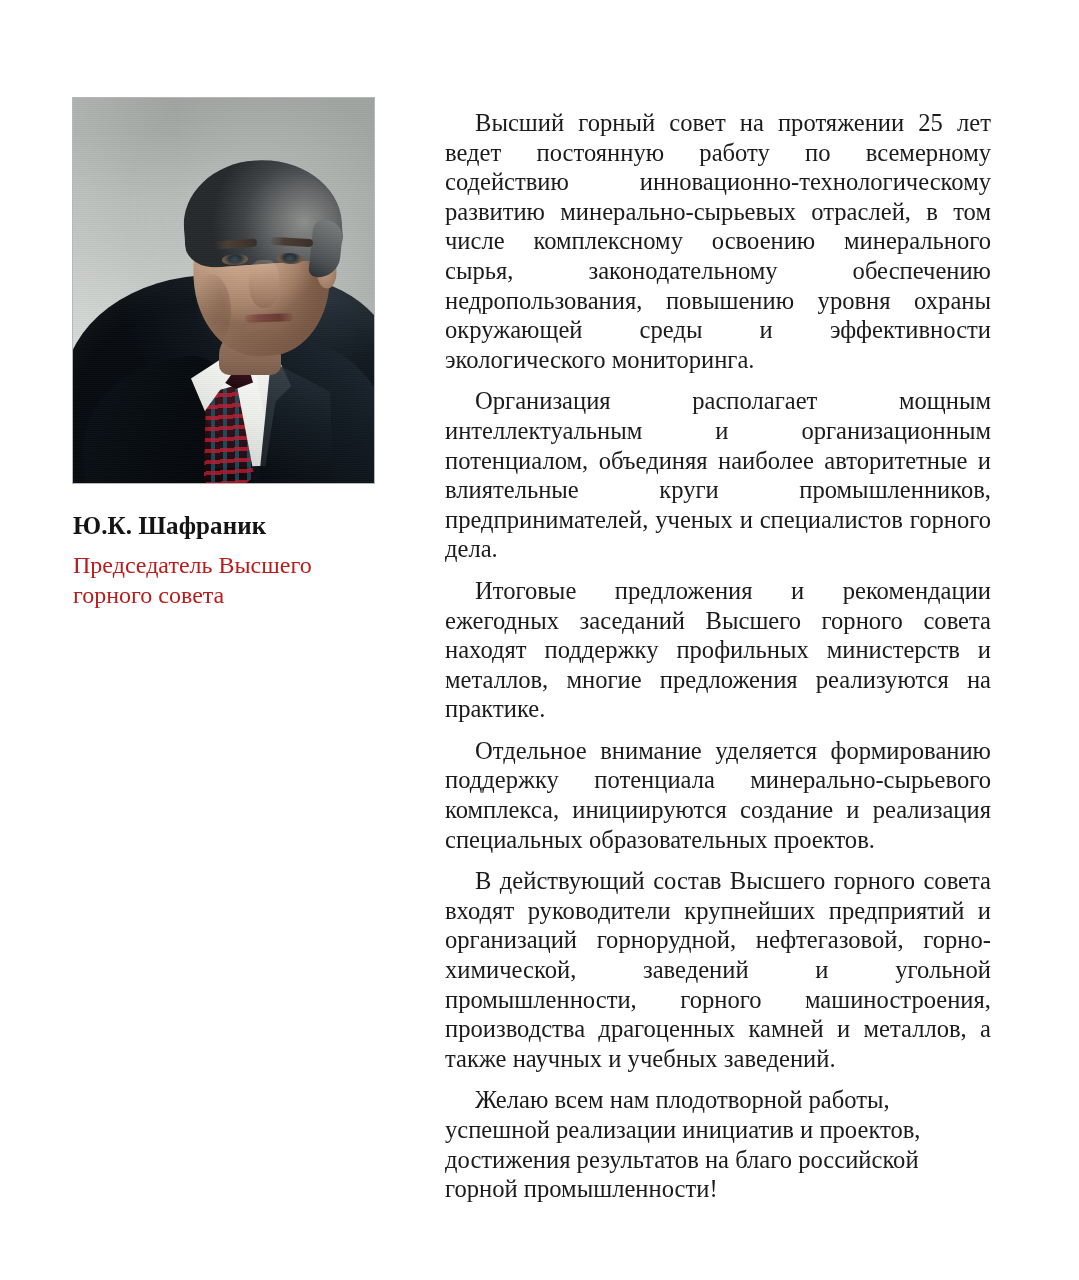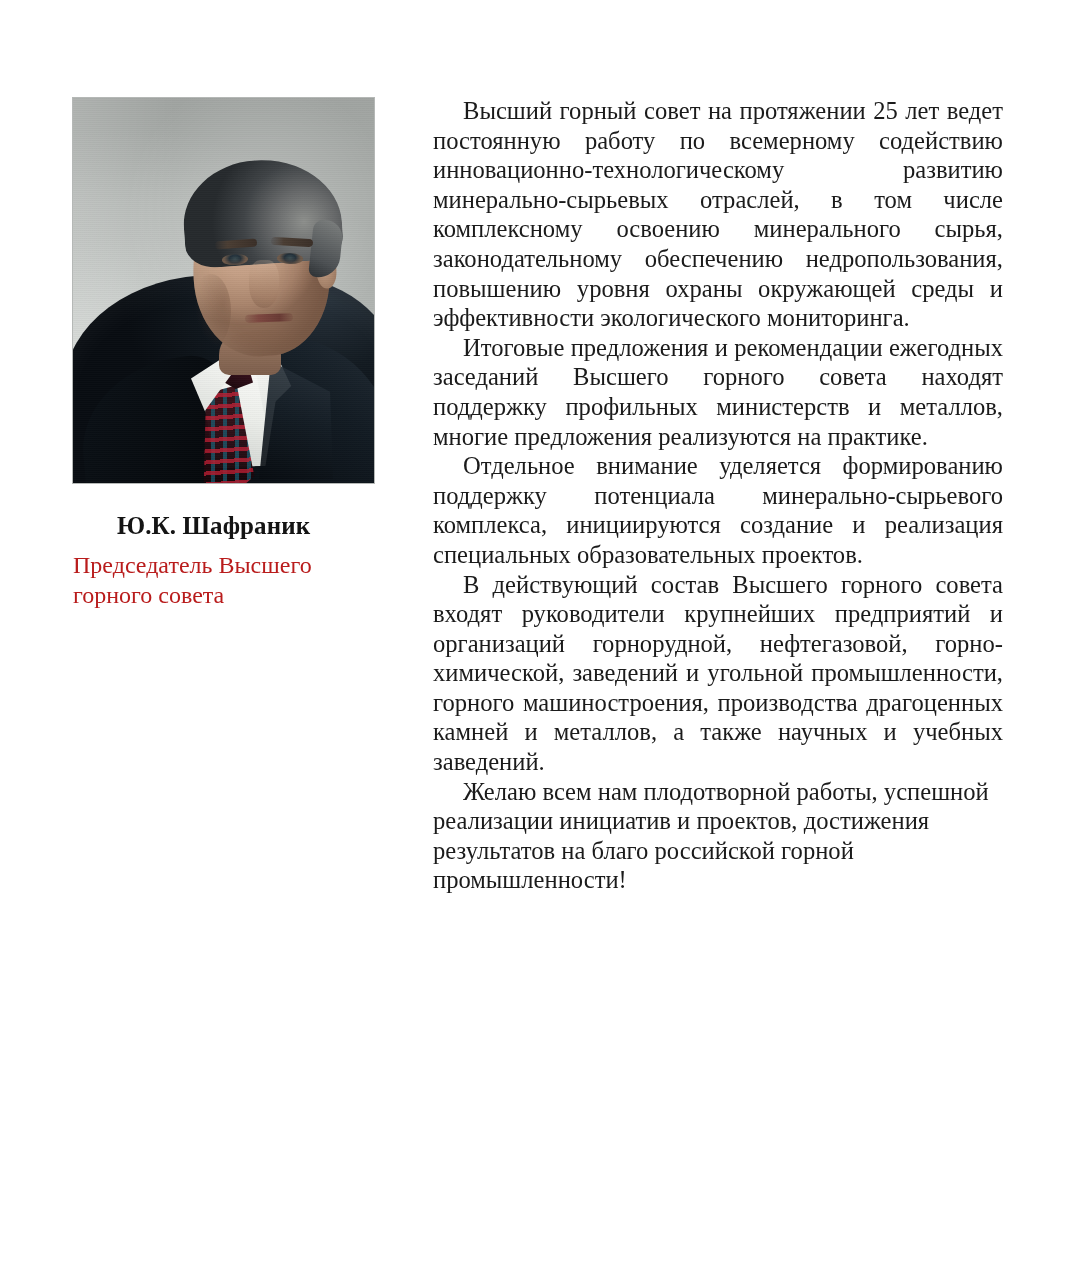--- a/index.html
+++ b/index.html
@@ -276,21 +276,20 @@
     margin-top: 28px;
     width: 300px;
   }
   .caption-name {
     font-family: "Liberation Serif", "DejaVu Serif", serif;
     font-weight: bold;
     font-size: 25px;
     line-height: 1.2;
     color: #141414;
     letter-spacing: 0.1px;
-    margin-left: 44px;
   }
   .caption-role {
     margin-top: 9px;
     font-size: 24px;
     line-height: 1.26;
     color: #b91c1c;
   }
 
   
   .right-col {
@@ -303,21 +302,21 @@
     font-weight: bold;
     font-size: 28px;
     line-height: 1.2;
     text-align: center;
     color: #121212;
     letter-spacing: 0.2px;
     margin: 0 0 46px 0;
   }
   .article-body { }
   .article-body p {
-    margin: 0;
+    margin: 12px;
     font-size: 24.6px;
     line-height: 29.6px;
     text-align: justify;
     text-indent: 30px;
     color: #1b1b1b;
     hyphens: manual;
     -webkit-hyphens: manual;
   }
   .article-body p:last-child { text-align: left; }
 </style>
@@ -366,20 +365,21 @@
       <div class="caption-role">Председатель Высшего горного совета</div>
     </div>
 
   </div>
 
   <div class="right-col">
 
 
     <div class="article-body">
       <p>Высший горный совет на протяжении 25 лет ведет постоянную работу по всемерному содействию инновационно-технологическому развитию минерально-сырьевых отраслей, в том числе комплексному освоению минерального сырья, законодательному обеспечению недропользования, повышению уровня охраны окружающей среды и эффективности экологического мониторинга.</p>
+      <p>Организация располагает мощным интеллектуальным и организационным потенциалом, объединяя наиболее авторитетные и влиятельные круги промышленников, предпринимателей, ученых и специалистов горного дела.</p>
       <p>Итоговые предложения и рекомендации ежегодных заседаний Высшего горного совета находят поддержку профильных министерств и металлов, многие предложения реализуются на практике.</p>
       <p>Отдельное внимание уделяется формированию поддержку потенциала минерально-сырьевого комплекса, инициируются создание и реализация специальных образовательных проектов.</p>
       <p>В действующий состав Высшего горного совета входят руководители крупнейших предприятий и организаций горнорудной, нефтегазовой, горно-химической, заведений и угольной промышленности, горного машиностроения, производства драгоценных камней и металлов, а также научных и учебных заведений.</p>
       <p>Желаю всем нам плодотворной работы, успешной реализации инициатив и проектов, достижения результатов на благо российской горной промышленности!</p>
     </div>
 
   </div>
 
 </div>
 

